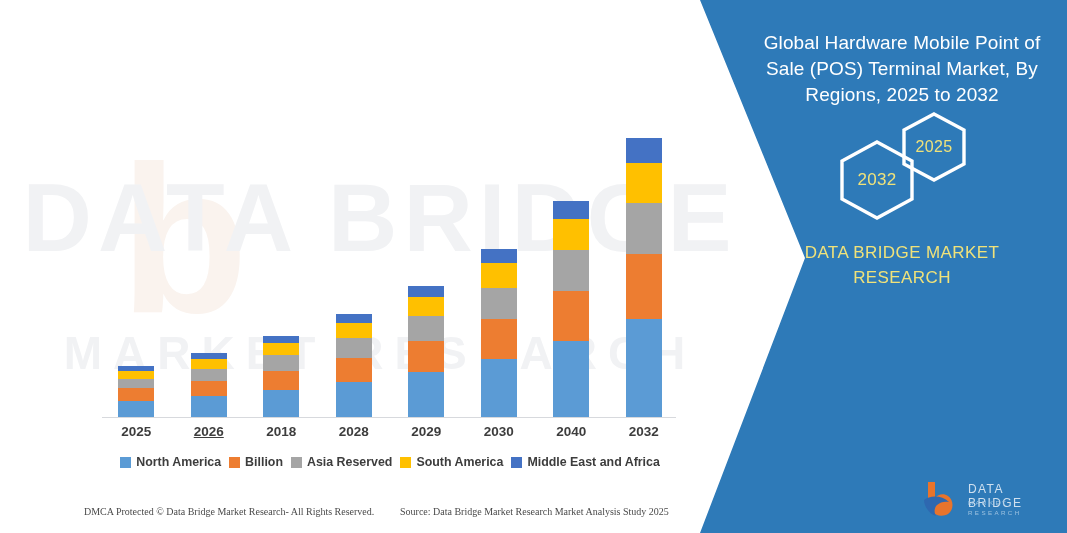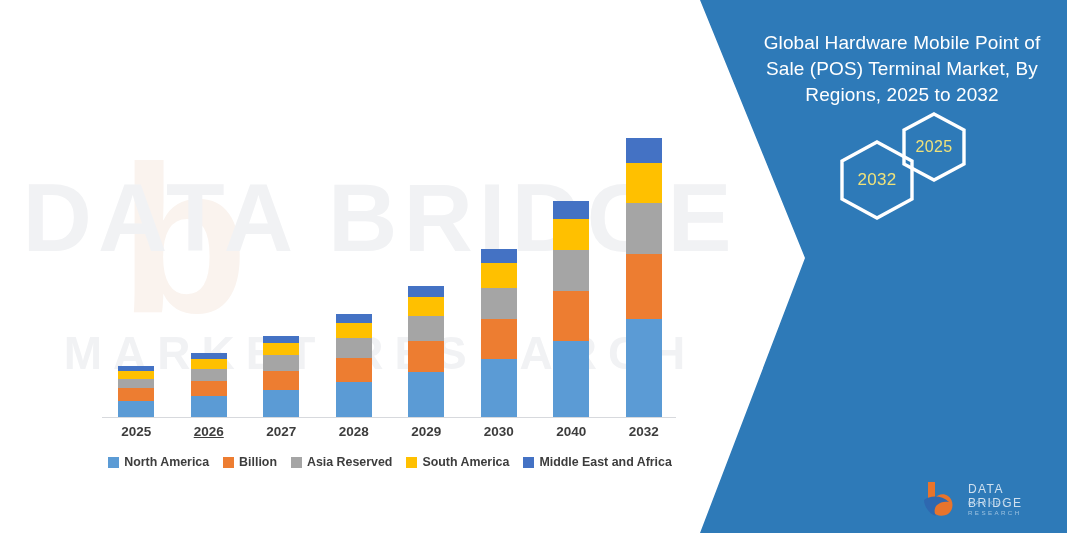--- a/index.html
+++ b/index.html
@@ -79,21 +79,21 @@
   .seg{width:100%;}
   #xlabels{
     position:absolute;z-index:3;left:100px;top:424px;width:580px;height:22px;
   }
   .xlab{
     position:absolute;top:0;width:60px;text-align:center;
     color:#3d3d3d;font-size:13.5px;font-weight:700;
   }
   #legend{
     position:absolute;z-index:3;left:100px;top:455px;width:580px;
-    display:flex;align-items:center;justify-content:center;gap:14px;
+    display:flex;align-items:center;justify-content:center;gap:8px;
   }
   .lg-item{display:flex;align-items:center;gap:5px;}
   .lg-sw{width:11px;height:11px;display:block;}
   .lg-tx{color:#3d3d3d;font-size:12.4px;font-weight:700;white-space:nowrap;}
 
   
   #footer{
     position:absolute;z-index:3;left:0;top:506px;width:700px;height:20px;
     font-family:"Liberation Serif", serif;font-size:10px;color:#4a4a4a;
   }
@@ -175,21 +175,21 @@
         <div class="seg" style="background: rgb(255, 192, 0); height: 40.0818px;"></div>
         <div class="seg" style="background: rgb(165, 165, 165); height: 51.5337px;"></div>
         <div class="seg" style="background: rgb(237, 125, 49); height: 64.6698px;"></div>
         <div class="seg" style="background: rgb(91, 155, 213); height: 99.0256px;"></div>
       </div>
     </div>
   <div id="axis-line"></div>
   <div id="xlabels">
       <div class="xlab" style="left: 6.25px;">2025</div>
       <div class="xlab" style="left: 78.75px; text-decoration: underline;">2026</div>
-      <div class="xlab" style="left: 151.25px;">2027</div>
+      <div class="xlab" style="left: 151.25px;">2018</div>
       <div class="xlab" style="left: 223.75px; text-align: center;">2028</div>
       <div class="xlab" style="left: 296.25px;">2029</div>
       <div class="xlab" style="left: 368.75px;">2030</div>
       <div class="xlab" style="left: 441.25px;">2040</div>
       <div class="xlab" style="left: 513.75px;">2032</div>
     </div>
   <div id="legend">
       <div class="lg-item">
         <span class="lg-sw" style="background: rgb(91, 155, 213);"></span>
         <span class="lg-tx">North America</span>
@@ -205,39 +205,47 @@
       <div class="lg-item">
         <span class="lg-sw" style="background: rgb(255, 192, 0);"></span>
         <span class="lg-tx">South America</span>
       </div>
       <div class="lg-item">
         <span class="lg-sw" style="background: rgb(68, 114, 196);"></span>
         <span class="lg-tx">Middle East and Africa</span>
       </div>
     </div>
 
+  <div id="footer">
+    <span id="footer-left">DMCA Protected © Data Bridge Market Research-  All Rights Reserved.</span>
+    <span id="footer-right">Source: Data Bridge Market Research  Market Analysis Study 2025</span>
+  </div>
 
   <div id="blue-panel"></div>
 
   <div id="panel-heading" style="z-index:3;">Global Hardware Mobile Point of Sale (POS) Terminal Market, By Regions, 2025 to 2032</div>
 
   <div class="hexwrap" id="hex-2032" style="z-index:3;">
     <svg width="82" height="82" viewBox="0 0 82 82" aria-hidden="true">
       <polygon points="41,3 76,22 76,60 41,79 6,60 6,22" fill="none" stroke="#ffffff" stroke-width="3.4"></polygon>
     </svg>
     <span class="hexlabel">2032</span>
   </div>
 
   <div class="hexwrap" id="hex-2025" style="z-index:3;">
     <svg width="72" height="72" viewBox="0 0 72 72" aria-hidden="true">
       <polygon points="36,3 66,19 66,53 36,69 6,53 6,19" fill="none" stroke="#ffffff" stroke-width="3.4"></polygon>
     </svg>
     <span class="hexlabel">2025</span>
   </div>
 
+  <div id="brand-block" style="z-index:3;">
+    <div>DATA BRIDGE MARKET</div>
+    <div>RESEARCH</div>
+  </div>
 
   <div id="corner-logo">
     <svg width="42" height="40" viewBox="0 0 42 40" aria-hidden="true">
       <path d="M6 4 h7 v16 c3,-4 9,-5 13,-2 c6,4 6,14 0,18 c-5,3 -13,2 -16,-3 c-2,-3 -4,-7 -4,-11 Z" fill="#e8742c"></path>
       <path d="M2 22 c6,-5 18,-5 25,2 c-4,-1 -9,0 -12,3 c-3,3 -3,8 -1,11 c-7,-2 -12,-10 -12,-16 Z" fill="#2e68b0"></path>
     </svg>
     <div class="lg-text lg-t1">DATA BRIDGE</div>
     <div class="lg-text lg-t2" style="top:20px;">MARKET RESEARCH</div>
   </div>
 

